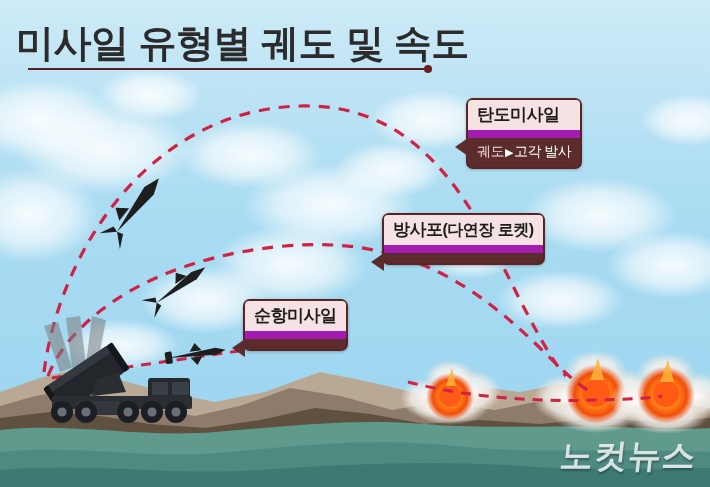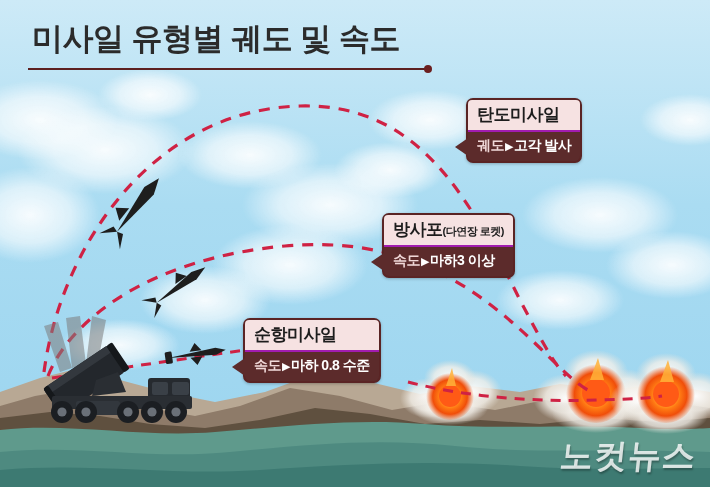--- a/index.html
+++ b/index.html
@@ -7,22 +7,22 @@
     width:710px;height:487px;
     font-family:"Liberation Sans","DejaVu Sans",sans-serif;
     overflow:hidden;background:#bfe4f5;
   }
   #stage{position:relative;width:710px;height:487px;overflow:hidden;}
   #scene{position:absolute;inset:0;width:710px;height:487px;}
 
   
   .title-wrap{position:absolute;left:0;top:0;width:710px;height:72px;z-index:40;}
   .title-text{
-    position:absolute;left:32px;top:18px;
-    font-size:31px;font-weight:bold;color:#2b2b2b;
+    position:absolute;left:16px;top:18px;
+    font-size:38px;font-weight:bold;color:#2b2b2b;
     letter-spacing:-0.5px;white-space:nowrap;
   }
   .title-rule{
     position:absolute;left:28px;top:68px;width:400px;height:2px;
     background:#5c2020;
   }
   .title-dot{
     position:absolute;left:424px;top:65px;width:8px;height:8px;
     border-radius:50%;background:#6b1f1f;
   }
@@ -32,41 +32,41 @@
     position:absolute;z-index:60;
     border:2px solid #5a2424;border-radius:7px;
     background:#5c2b2b;overflow:visible;
     box-shadow:0 1px 3px rgba(0,0,0,.25);
   }
   .ib-head{
     background:#f6e2e2;border-radius:4px 4px 0 0;
     padding:3px 9px 4px 9px;
     font-size:17px;font-weight:bold;color:#1d1d1d;
     white-space:nowrap;letter-spacing:-0.5px;
-    border-bottom:2px solid #a21caf;
-  }
-  .ib-head .sub{font-size:11px;font-weight:bold;}
+    border-bottom:8px solid #a21caf;
+  }
+  .ib-head .sub{font-size:16px;font-weight:bold;}
   .ib-body{padding:4px 9px 6px 9px;}
   .ib-row{
-    font-size:14px;font-weight:bold;color:#ffffff;
+    font-size:14px;font-weight:normal;color:#ffffff;
     white-space:nowrap;line-height:1.35;letter-spacing:-0.5px;
   }
   .ib-row .k{color:#f0d8d8;}
   .ib-row .arrow{color:#ffffff;font-size:11px;padding:0 1px;}
   .ptr{
     position:absolute;left:-13px;top:38px;
     width:0;height:0;
     border-top:9px solid transparent;
     border-bottom:9px solid transparent;
     border-right:13px solid #5c2b2b;
   }
 
   #box-ballistic{left:466px;top:98px;}
   #box-mlrs{left:382px;top:213px;}
-  #box-cruise{left:243px;top:318px;}
+  #box-cruise{left:243px;top:299px;}
 
   .wm{
     position:absolute;right:14px;bottom:8px;z-index:70;
     font-size:33px;font-weight:bold;letter-spacing:1px;
     color:rgba(255,255,255,.80);
     text-shadow:1px 2px 2px rgba(0,0,0,.30);
     transform:skewX(-6deg);
     pointer-events:none;
   }
 </style>
@@ -262,33 +262,27 @@
       </div>
     </div>
   </div>
 
   <div class="infobox" id="box-mlrs">
     <div class="ptr"></div>
     <div class="ib-head">
       <span>방사포</span><span class="sub">(다연장 로켓)</span>
     </div>
     <div class="ib-body">
-      <div class="ib-row">
-        <span class="k">속도</span><span class="arrow">▶</span><span>마하3 이상</span>
-      </div>
     </div>
   </div>
 
   <div class="infobox" id="box-cruise">
     <div class="ptr"></div>
     <div class="ib-head">
       <span>순항미사일</span><span class="sub"></span>
     </div>
     <div class="ib-body">
-      <div class="ib-row">
-        <span class="k">속도</span><span class="arrow">▶</span><span>마하 0.8 수준</span>
-      </div>
     </div>
   </div>
 
   <div class="wm">노컷뉴스</div>
 
 </div>
 
 </body></html>

